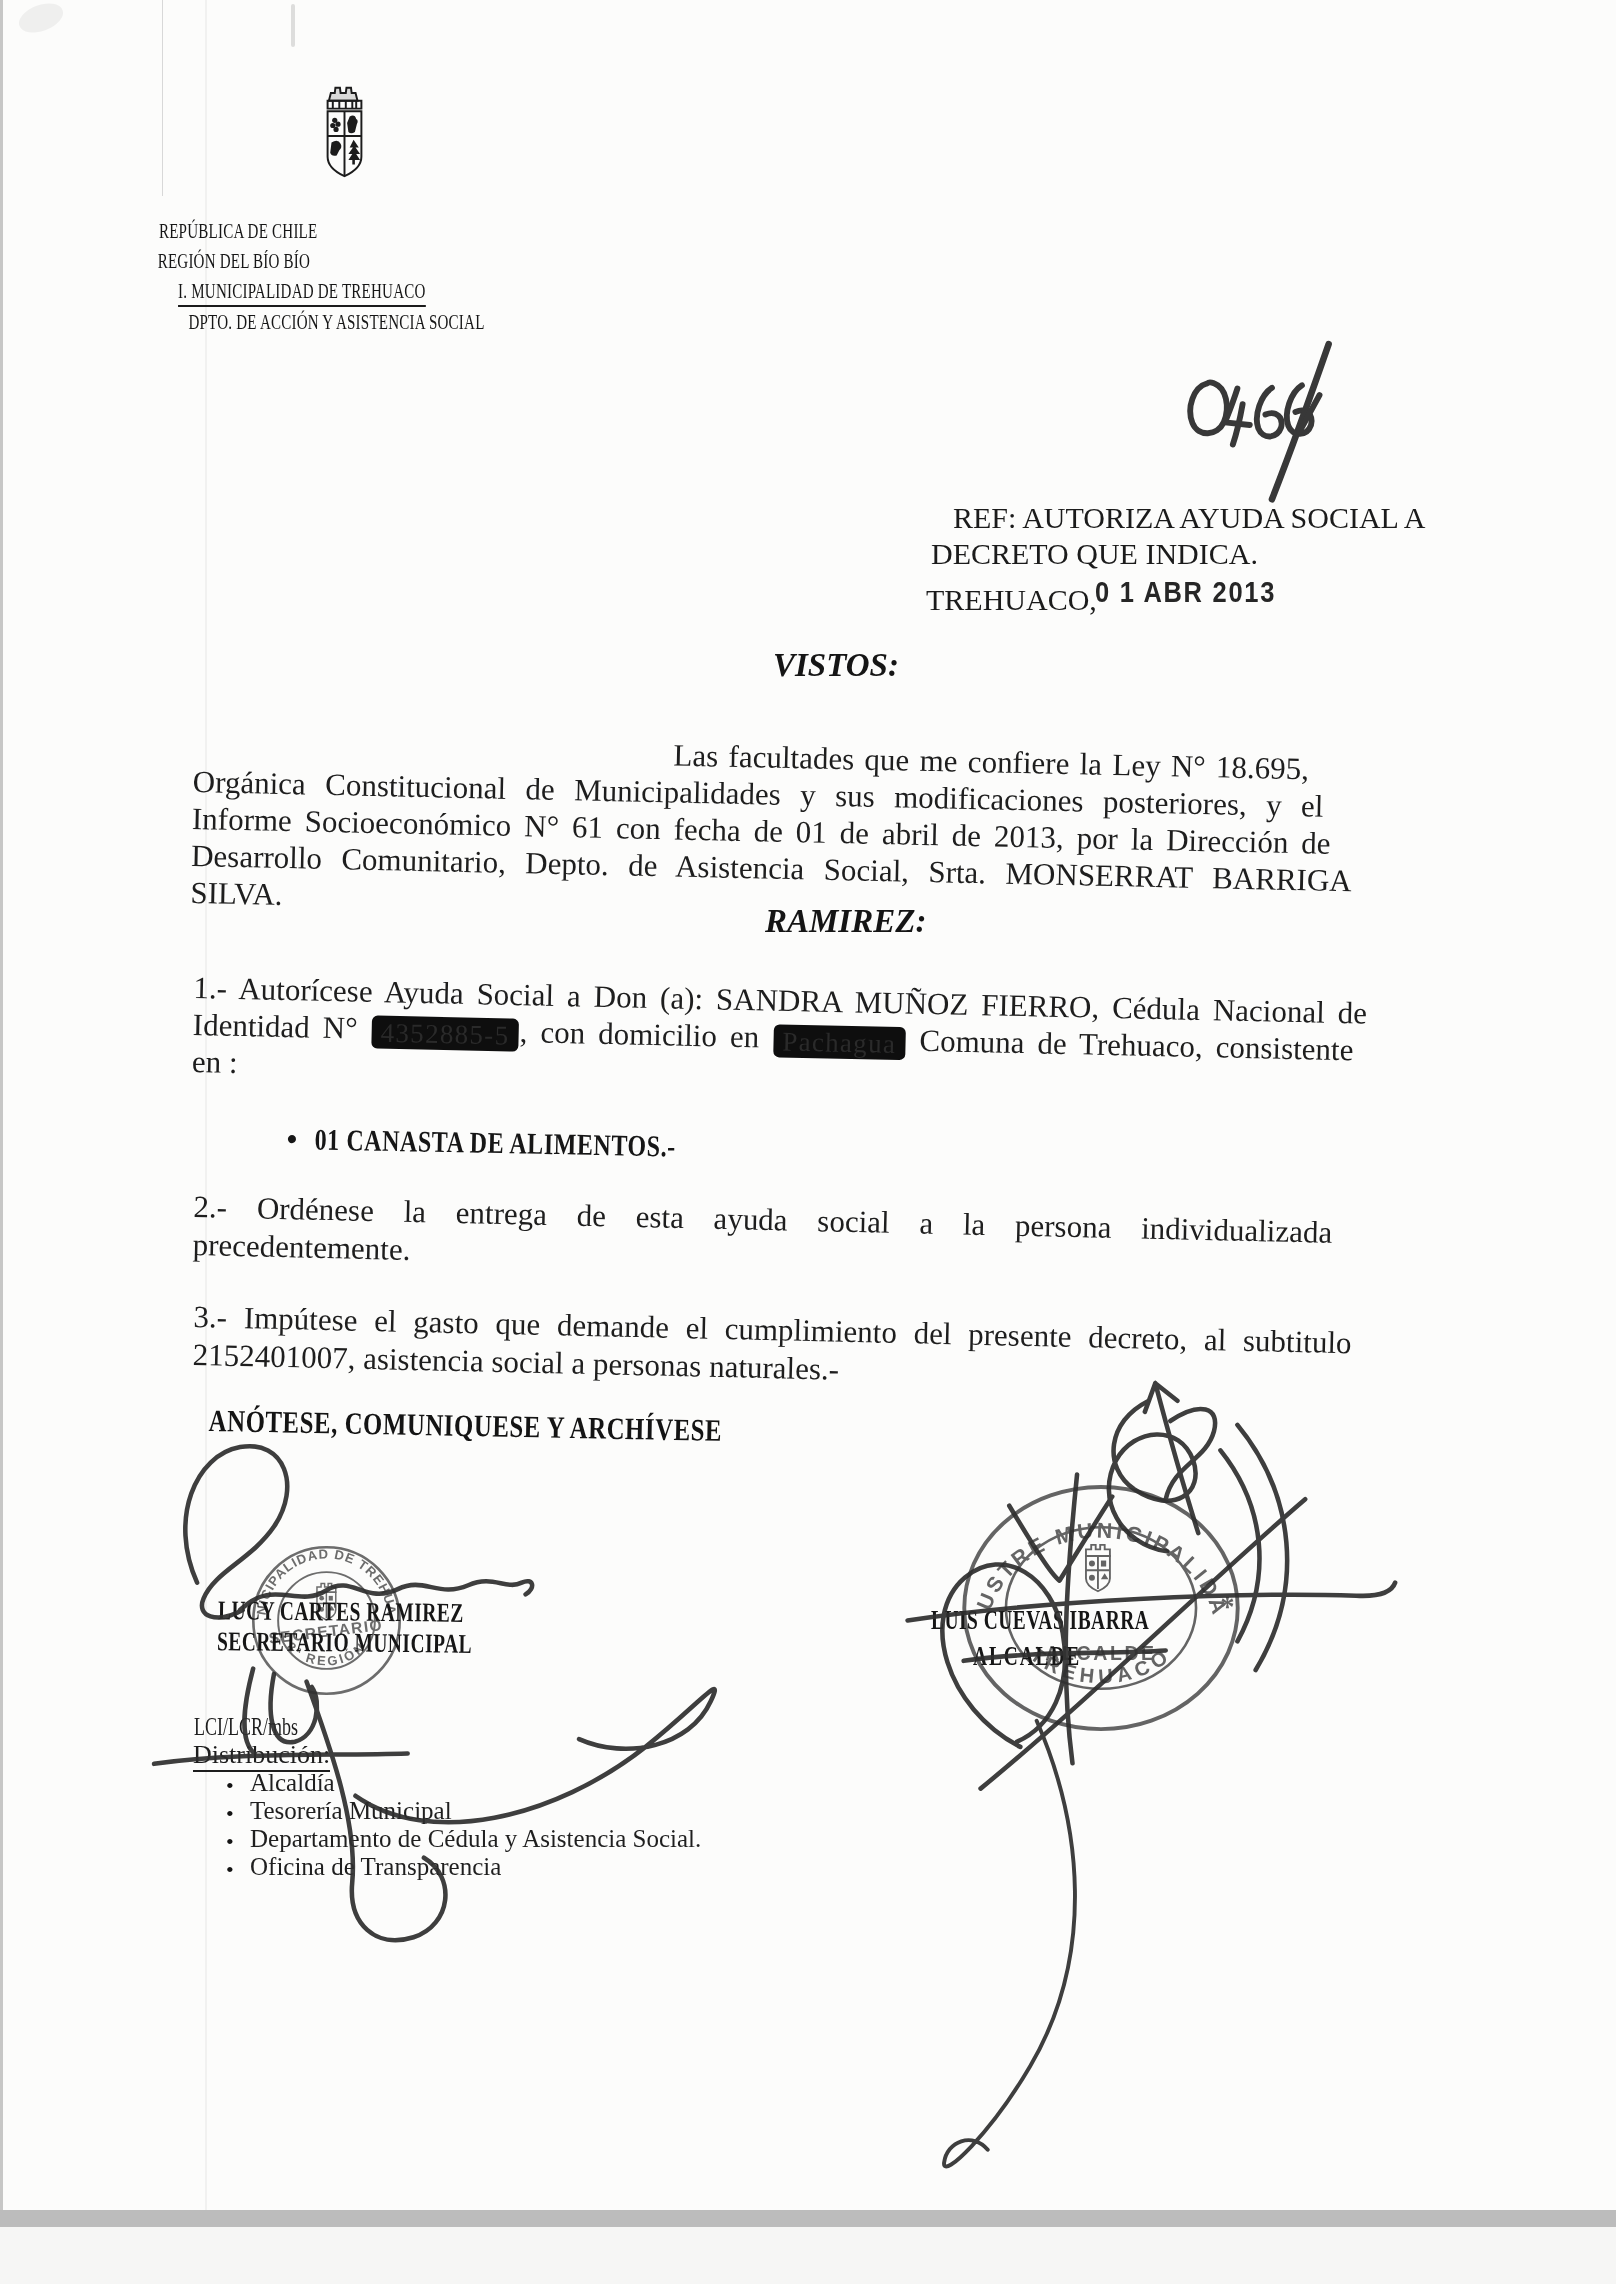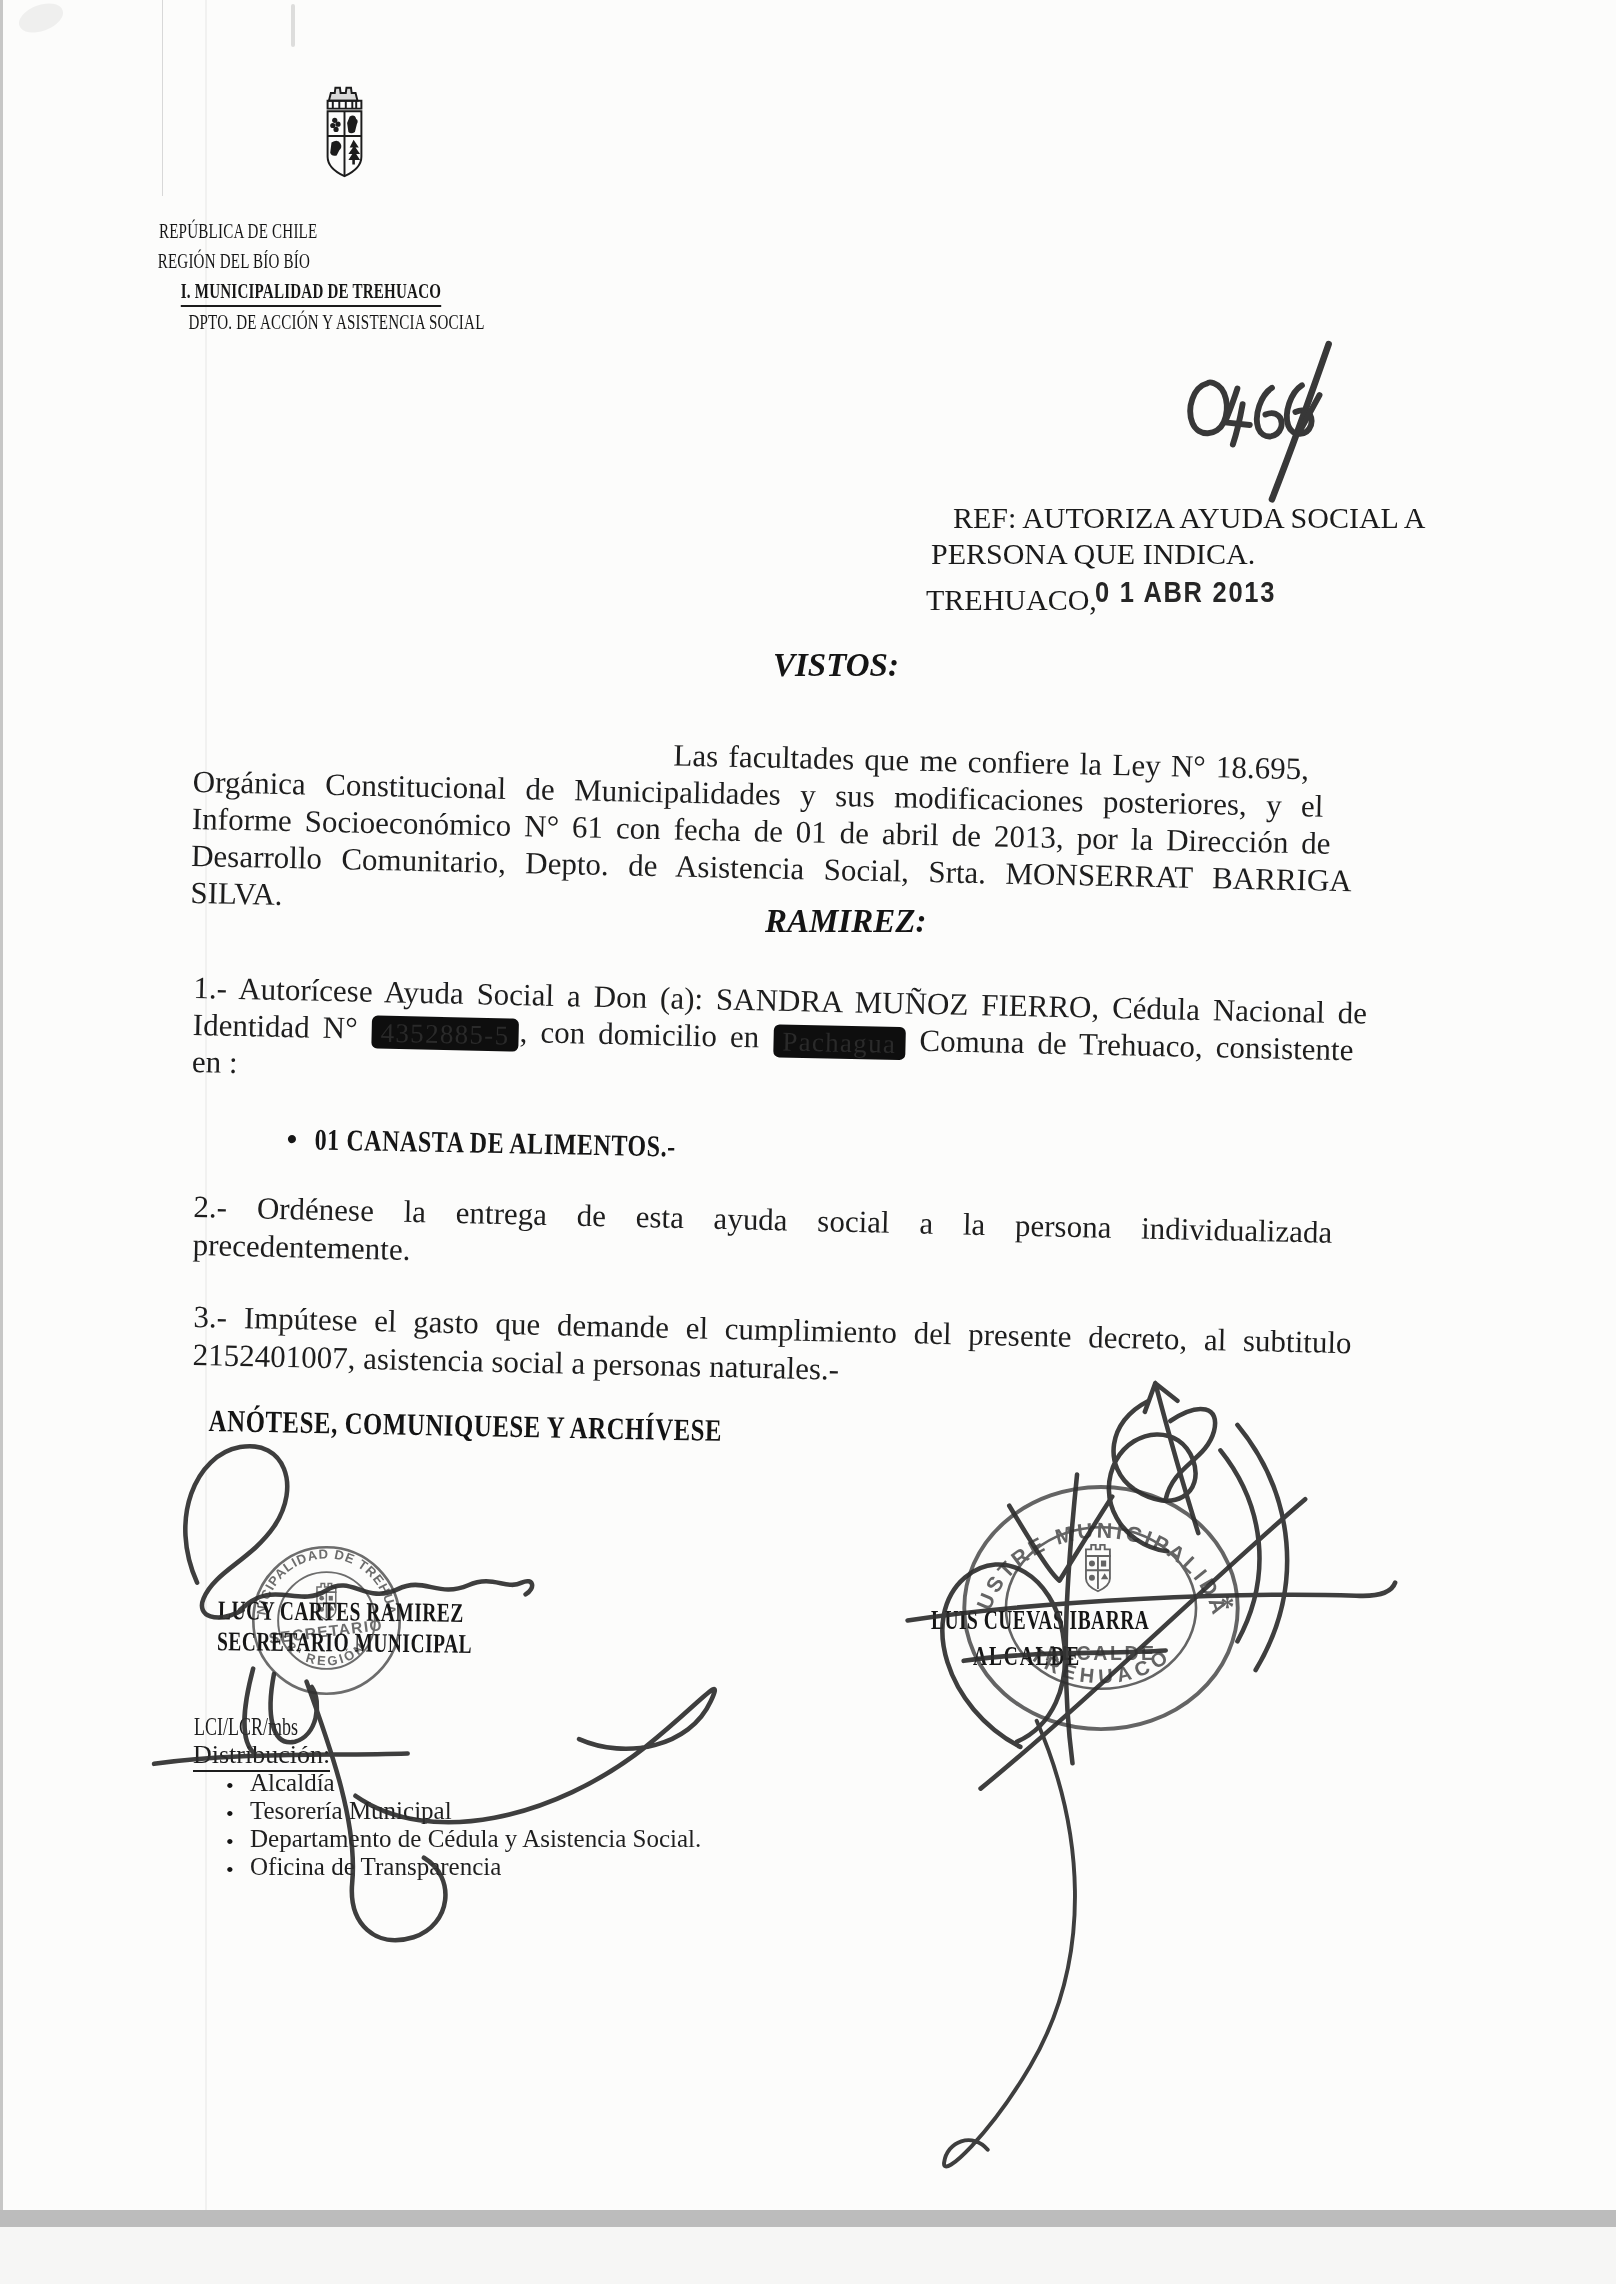--- a/index.html
+++ b/index.html
@@ -100,26 +100,26 @@
         <circle cx="35" cy="76" r="4"></circle>
       <path d="M56,56 q8,-4 10,4 q4,2 1,8 l-3,12 q-6,4 -10,0 l-2,-14 z"></path>
       <path d="M28,96 q10,-6 14,2 q3,6 -2,10 l-4,8 q-8,2 -10,-4 z"></path>
       <path d="M62,92 l8,12 h-5 l7,10 h-6 l6,9 h-18 l6,-9 h-6 l7,-10 h-5 z"></path>
       <rect x="60" y="122" width="4" height="8"></rect>
     </g>
   </svg>
 
   <div class="abs hdr-line" style="top:219px;left:125px;"><span>REPÚBLICA DE CHILE</span></div>
   <div class="abs hdr-line" style="top:249px;left:125px;"><span>REGIÓN DEL BÍO BÍO</span></div>
-  <div class="abs hdr-line" style="top:279px;left:125px;font-weight:bold;"><span class="u">I. MUNICIPALIDAD DE TREHUACO</span></div>
+  <div class="abs hdr-line" style="top:279px;left:125px;"><span class="u">I. MUNICIPALIDAD DE TREHUACO</span></div>
   <div class="abs hdr-line" style="top:310px;left:125px;"><span>DPTO. DE ACCIÓN Y ASISTENCIA SOCIAL</span></div>
 
 
   <div class="abs ref" style="top:501px;margin-left:22px;">REF: AUTORIZA AYUDA SOCIAL A</div>
-  <div class="abs ref" style="top:537px;">PERSONA QUE INDICA.</div>
+  <div class="abs ref" style="top:537px;">DECRETO QUE INDICA.</div>
   <div class="abs ref" style="top:576px;left:926px;margin-top:7px;">TREHUACO,</div>
   <div class="abs date-stamp">0 1 ABR 2013</div>
 
   <div class="abs h-bold-ital" style="left:773px;top:647px;">VISTOS:</div>
   <div class="abs body-block rot" style="left:194px;top:726px;width:1265px;">
     <div class="line indent ws4">Las facultades que me confiere la Ley N° 18.695,</div>
     <div class="line ws18">Orgánica Constitucional de Municipalidades y sus modificaciones posteriores, y el</div>
     <div class="line ws8">Informe Socioeconómico N° 61 con fecha de 01 de abril de 2013, por la Dirección de</div>
     <div class="line ws18">Desarrollo Comunitario, Depto. de Asistencia Social, Srta. MONSERRAT BARRIGA</div>
     <div class="line">SILVA.</div>

